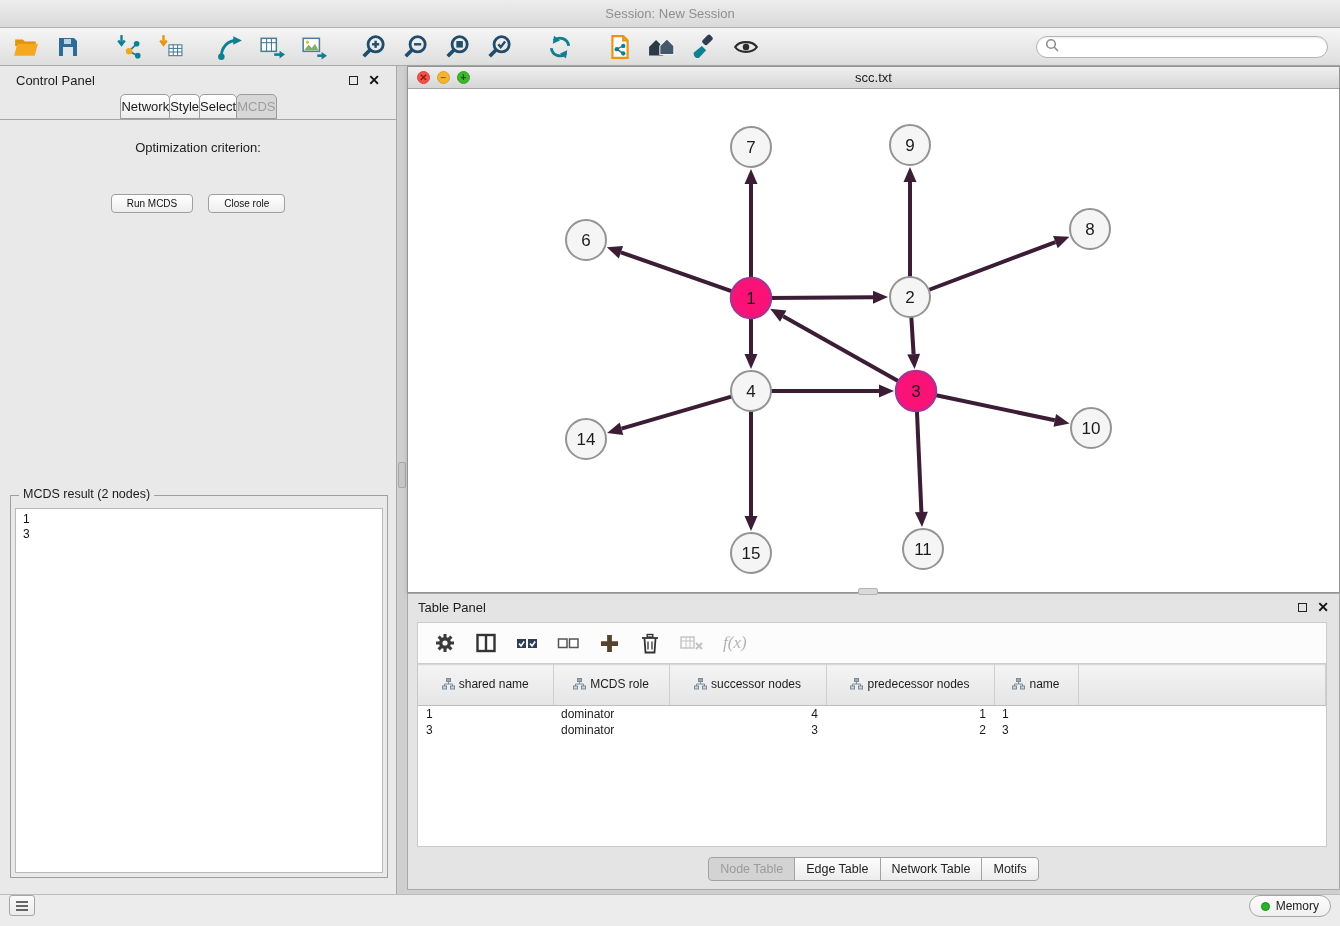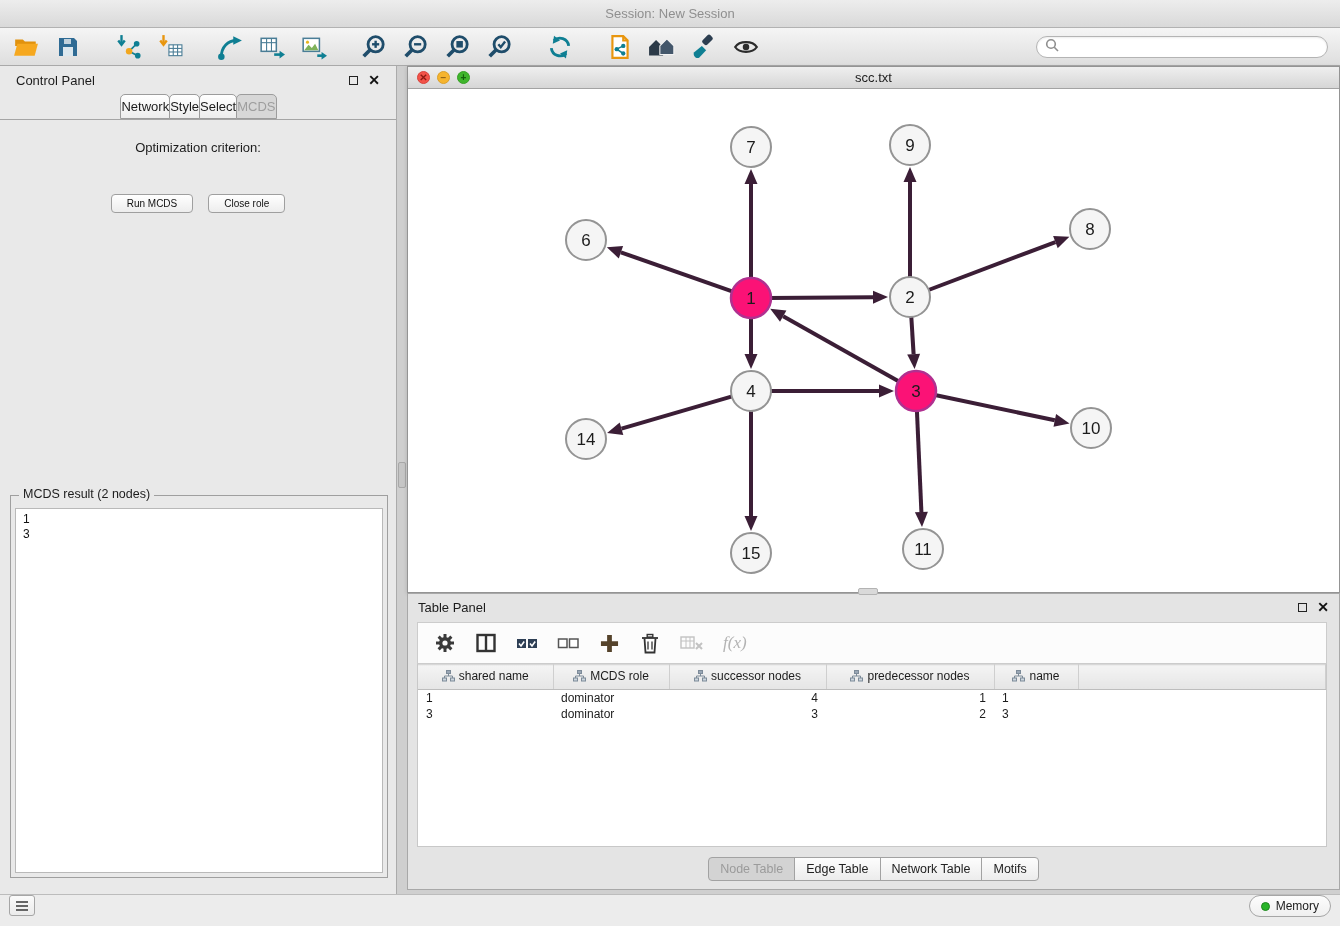--- a/index.html
+++ b/index.html
@@ -76,21 +76,21 @@
   .tp-header{height:26px;display:flex;align-items:center;padding:0 10px;font-size:13px;}
   .tp-toolbar{position:absolute;left:9px;right:12px;top:28px;height:42px;background:#fcfcfc;
     border:1px solid #cccccc;display:flex;align-items:center;gap:19px;padding:0 16px;}
   .tti{height:24px;min-width:22px;display:flex;align-items:center;justify-content:center;cursor:pointer;}
   .fx-label{font-family:"Liberation Serif",serif;font-style:italic;font-size:17px;color:#b3b3b3;}
   .tp-body{position:absolute;left:9px;right:12px;top:70px;bottom:42px;background:#fff;
     border:1px solid #c8c8c8;border-top:none;overflow:hidden;}
   table.data{border-collapse:collapse;width:100%;table-layout:fixed;}
   table.data th{height:20px;background:linear-gradient(#f4f4f4,#e5e5e5);border-right:1px solid #cfcfcf;
     border-bottom:1px solid #bdbdbd;border-top:1px solid #d8d8d8;font-size:12px;font-weight:400;
-    text-align:center;white-space:nowrap;padding:4px 4px;cursor:pointer;}
+    text-align:center;white-space:nowrap;padding:12px 4px;cursor:pointer;}
   table.data th .hlbl{vertical-align:2px;margin-left:4px;}
   table.data td{height:16px;font-size:12px;padding:0 8px;white-space:nowrap;overflow:hidden;}
   td.a-right{text-align:right;padding-right:14px;}
   td.a-left{text-align:left;}
   .tp-tabs{position:absolute;left:0;bottom:8px;width:100%;display:flex;justify-content:center;}
   .tp-tab{font-size:12.5px;font-weight:400;padding:4px 11px;border:1px solid #a2a2a2;margin-left:-1px;
     background:linear-gradient(#fdfdfd,#ececec);color:#222;cursor:pointer;}
   .tp-tab:first-child{border-radius:4px 0 0 4px;margin-left:0;}
   .tp-tab:last-child{border-radius:0 4px 4px 0;}
   .tp-tab.active{background:#d3d3d3;color:#9b9b9b;}

